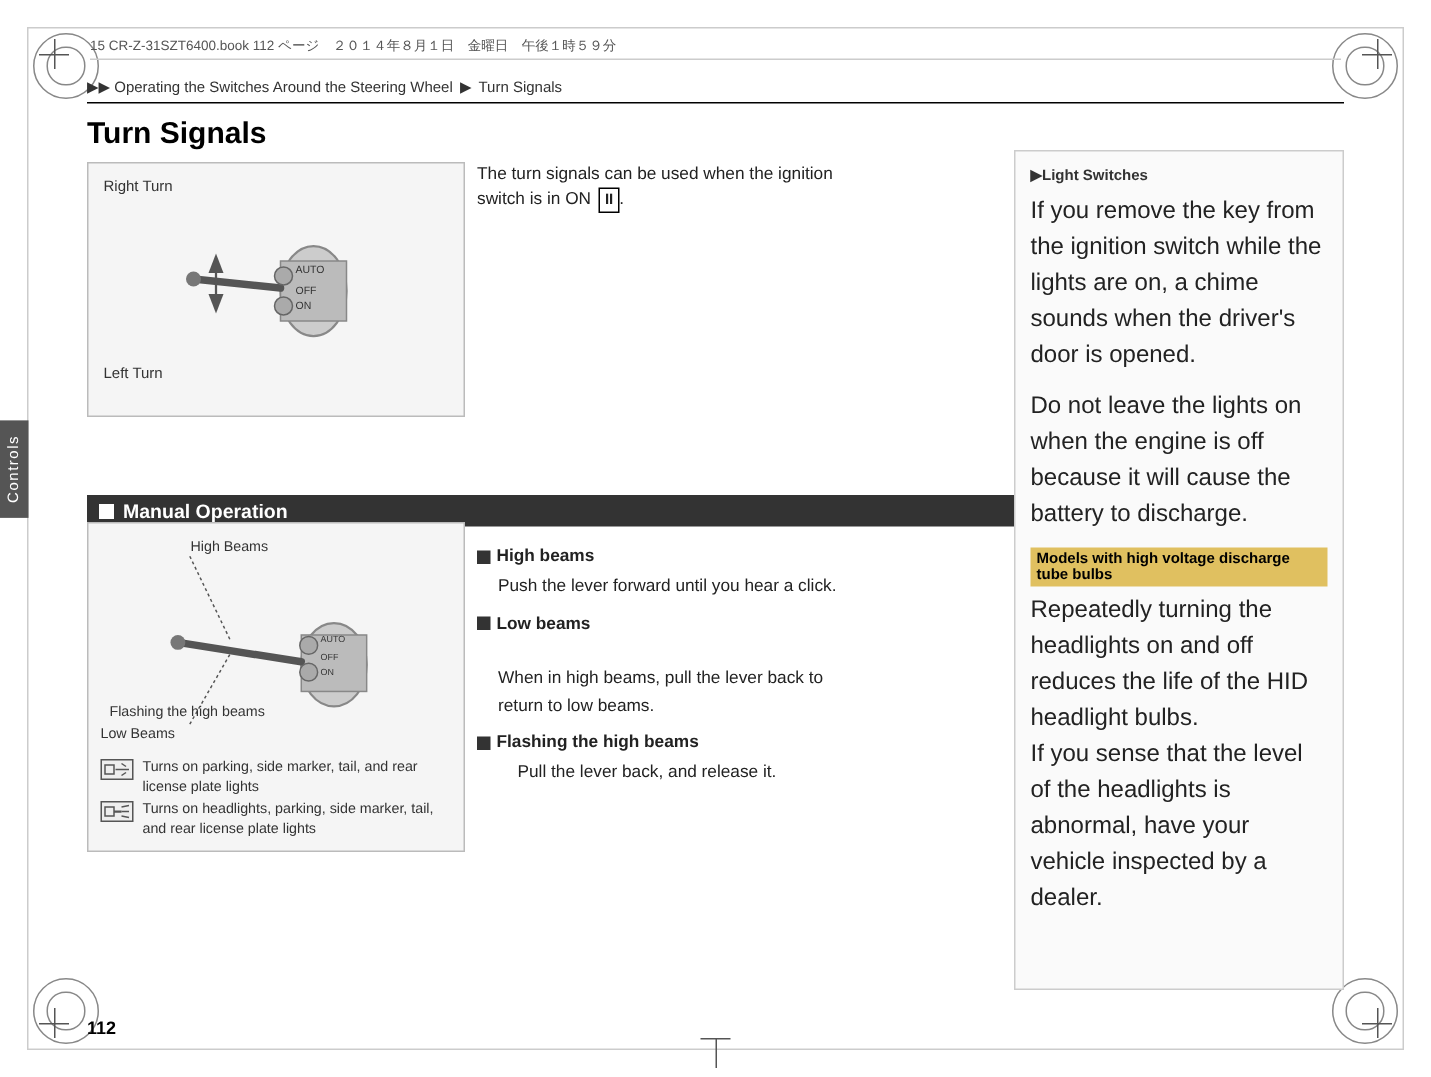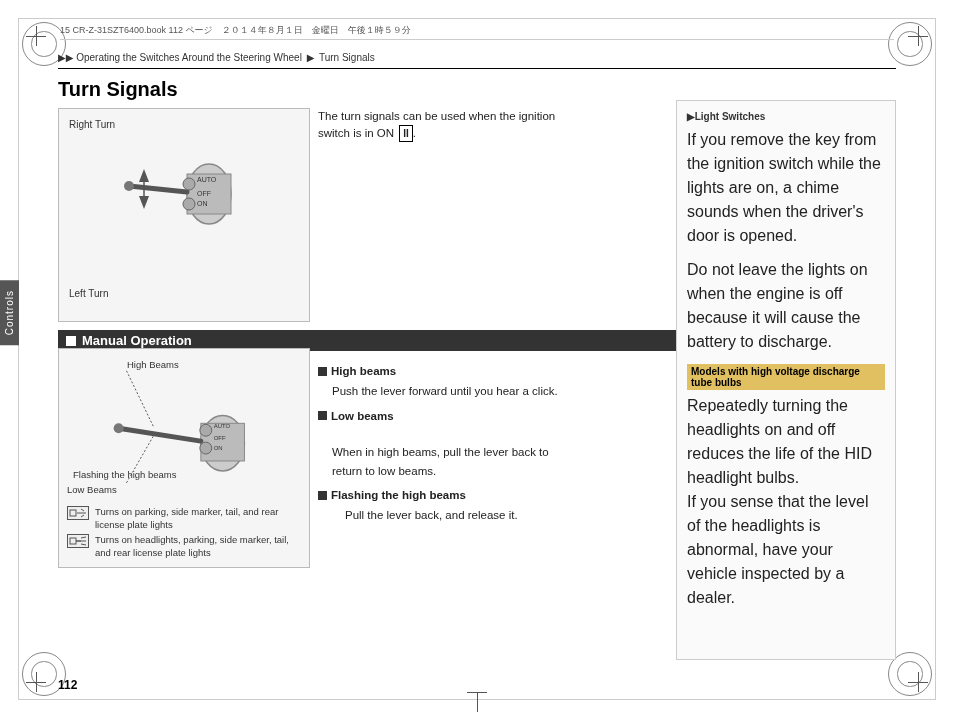--- a/index.html
+++ b/index.html
@@ -146,21 +146,21 @@
     
     .diagram-box {
       position: absolute;
       border: 1px solid #bbb;
       background: #f5f5f5;
     }
     .ts-diagram {
       top: 108px;
       left: 58px;
       width: 252px;
-      height: 214px;
+      height: 170px;
     }
 
     .ls-diagram {
       top: 348px;
       left: 58px;
       width: 252px;
       height: 220px;
     }
 
     

